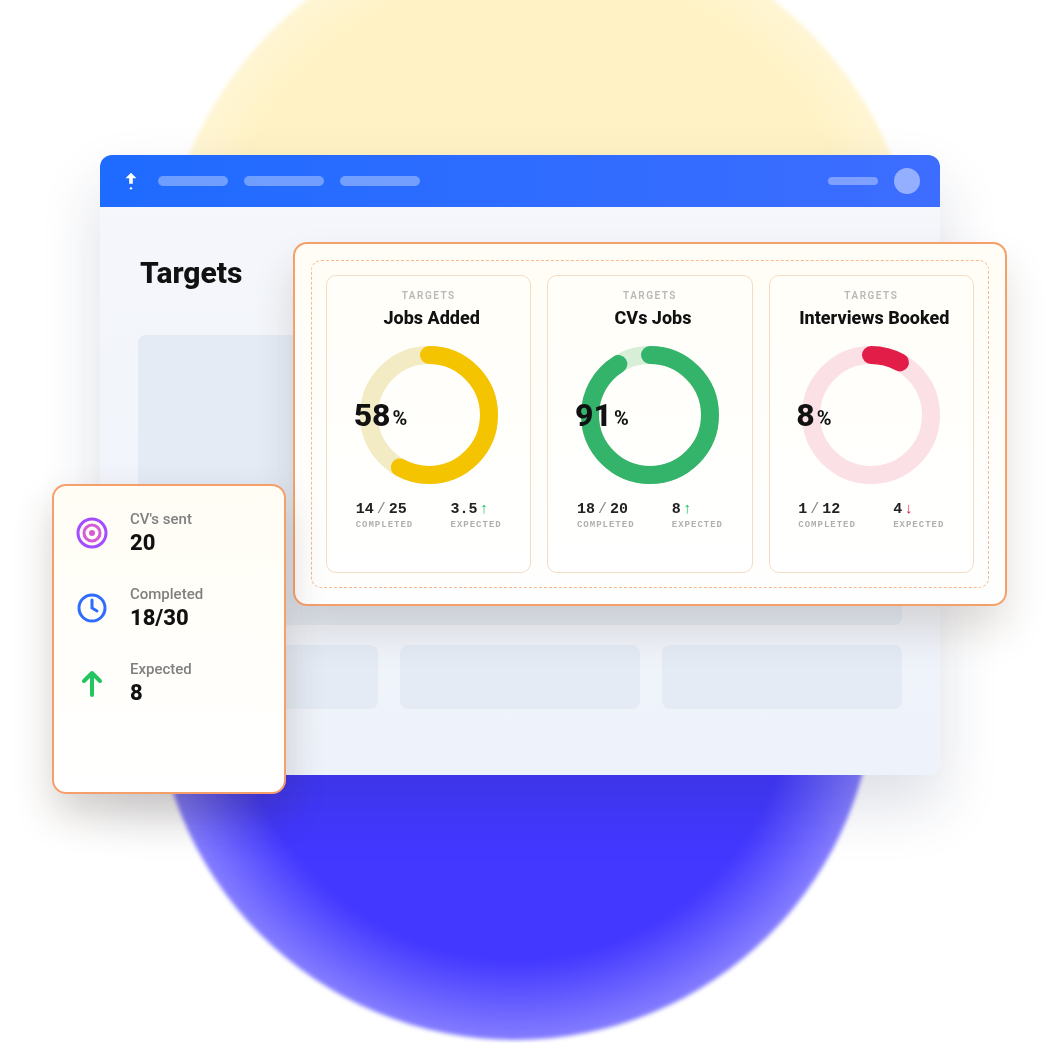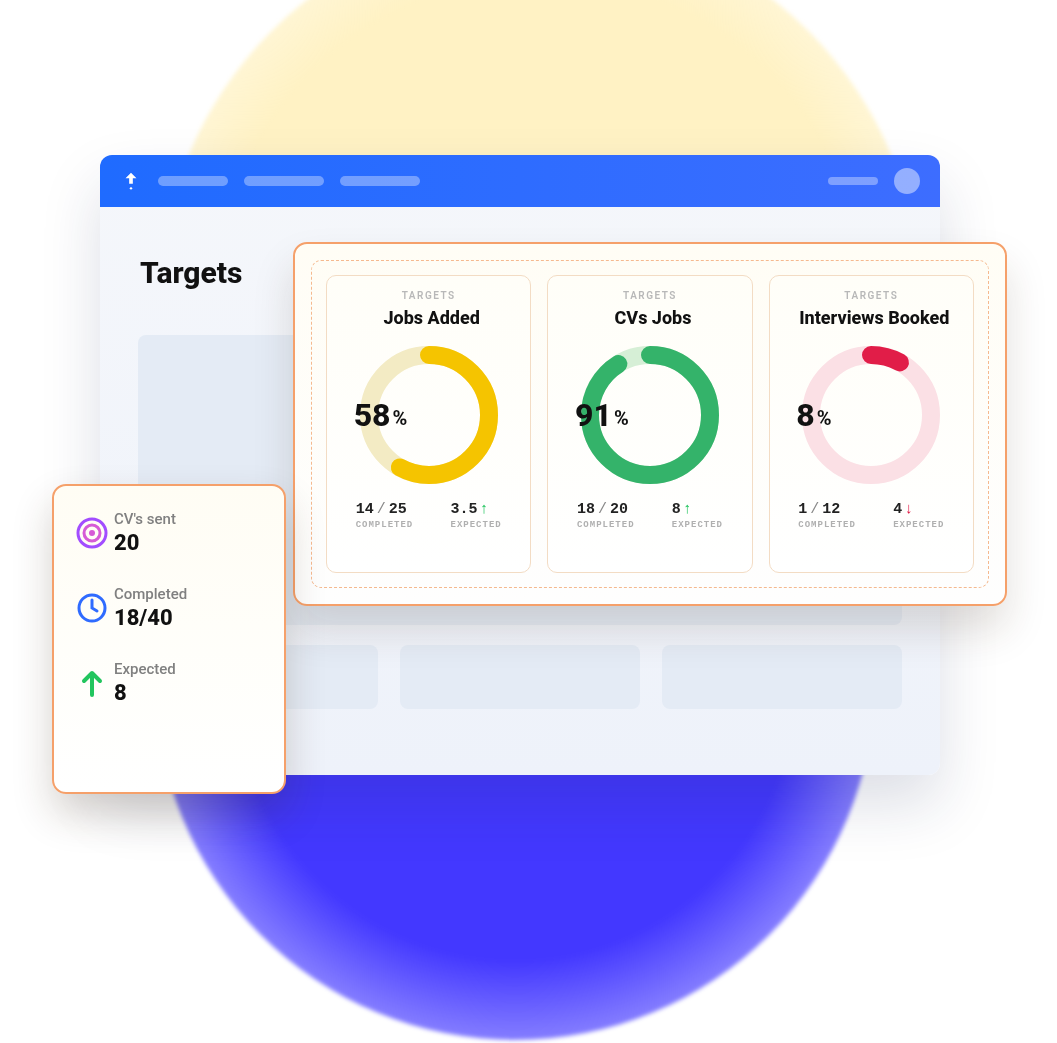--- a/index.html
+++ b/index.html
@@ -175,21 +175,21 @@
     top: 484px; left: 52px;
     width: 234px; height: 310px;
     background: linear-gradient(#fffdf4, #ffffff);
     border: 2px solid #f5a06a;
     border-radius: 14px;
     box-shadow: 0 20px 40px rgba(60,40,20,0.2);
     padding: 24px 20px;
     display: flex; flex-direction: column; gap: 30px;
   }
   .side-row {
-    display: flex; align-items: center; gap: 4px;
+    display: flex; align-items: center; gap: 20px;
   }
   .side-icon {
     width: 36px; height: 36px; flex: none;
   }
   .side-txt .lbl {
     font-size: 15px; color: #808080; font-weight: 500;
   }
   .side-txt .val {
     font-size: 22px; font-weight: 800; color: #111;
     margin-top: 2px;
@@ -315,21 +315,21 @@
       <div class="val">20</div>
     </div>
     </div>
     <div class="side-row">
     <span class="side-icon"><svg viewBox="0 0 36 36">
           <circle cx="18" cy="18" r="13" fill="none" stroke="#2f6bff" stroke-width="3"></circle>
           <path d="M18 10v8l5 3" fill="none" stroke="#2f6bff" stroke-width="3" stroke-linecap="round"></path>
         </svg></span>
     <div class="side-txt">
       <div class="lbl">Completed</div>
-      <div class="val">18/40</div>
+      <div class="val">18/30</div>
     </div>
     </div>
     <div class="side-row">
     <span class="side-icon"><svg viewBox="0 0 36 36">
           <path d="M18 30V8M18 8l-8 8M18 8l8 8" fill="none" stroke="#22c55e" stroke-width="4" stroke-linecap="round" stroke-linejoin="round"></path>
         </svg></span>
     <div class="side-txt">
       <div class="lbl">Expected</div>
       <div class="val">8</div>
     </div>

